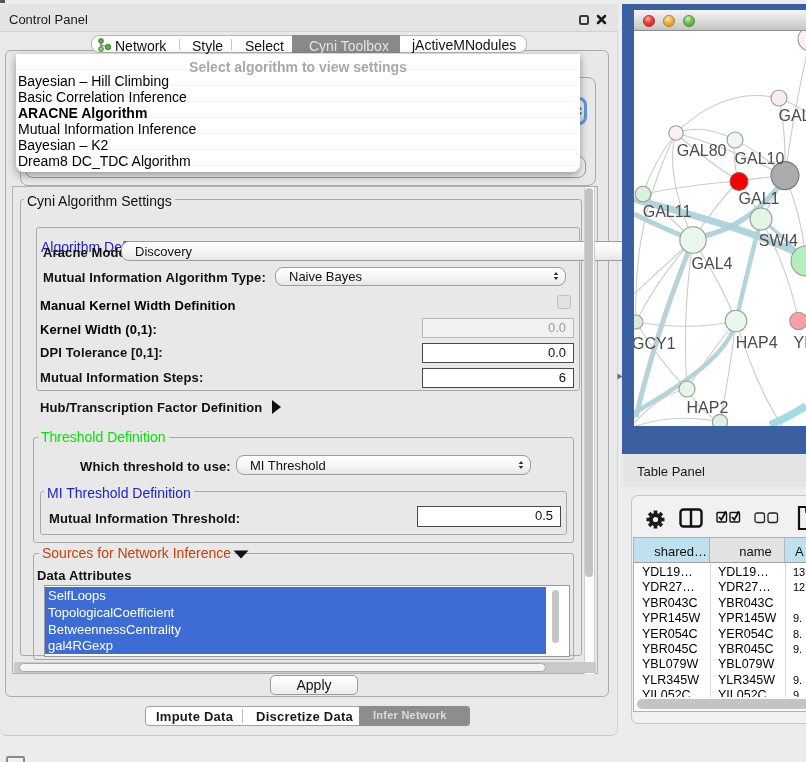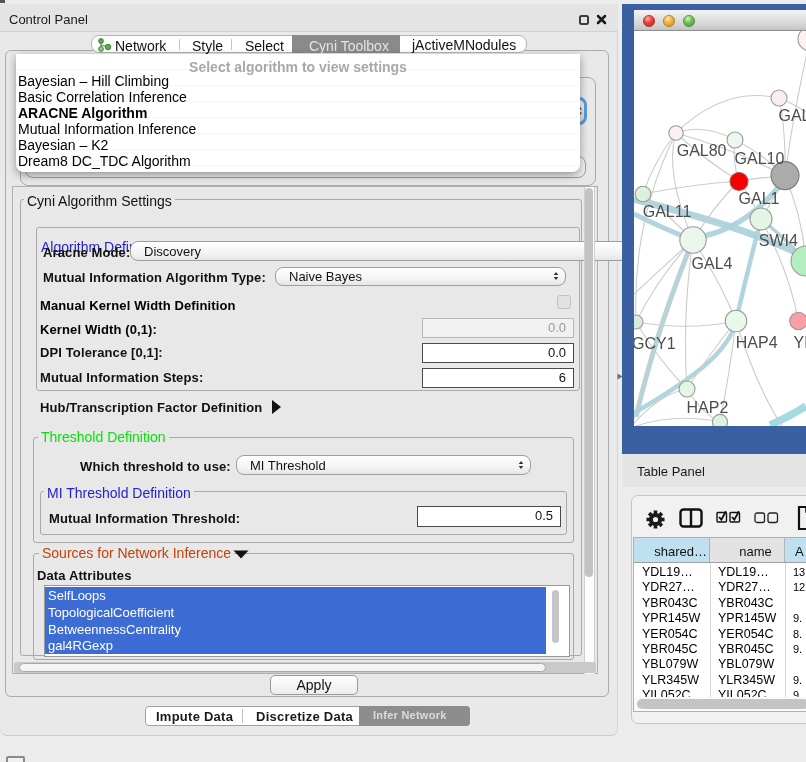--- a/index.html
+++ b/index.html
@@ -62,21 +62,21 @@
 
 <div class="abs" style="left:12px;top:186px;width:586px;height:488px;border:1px solid #b0b0b0;"></div>
 
 <div class="gbox" style="left:20px;top:199px;width:562px;height:457px;"></div>
 <div class="gcap" style="left:24px;top:193px;color:#111;">Cyni Algorithm Settings</div>
 
 <div class="gbox" style="left:36px;top:227px;width:544px;height:164px;"></div>
 <div class="gcap" style="left:38px;top:239px;color:#2222cc;">Algorithm Definition</div>
 
 <div class="lbl abs" style="left:43px;top:245px;">Aracne Mode:</div>
-<div class="combo" style="left:130px;top:241px;width:514px;height:19.5px;">
+<div class="combo" style="left:121px;top:241px;width:514px;height:19.5px;">
   <span class="ct">Discovery</span>
   <svg class="updown" viewBox="0 0 9 14">
       <path d="M4.5 1 L8 5.5 L1 5.5 Z" fill="#333"></path>
       <path d="M4.5 13 L8 8.5 L1 8.5 Z" fill="#333"></path>
     </svg>
 </div>
 
 <div class="lbl abs" style="left:43px;top:270px;">Mutual Information Algorithm Type:</div>
 <div class="combo" style="left:275px;top:266.5px;width:291px;height:19.5px;">
   <span class="ct">Naive Bayes</span>

